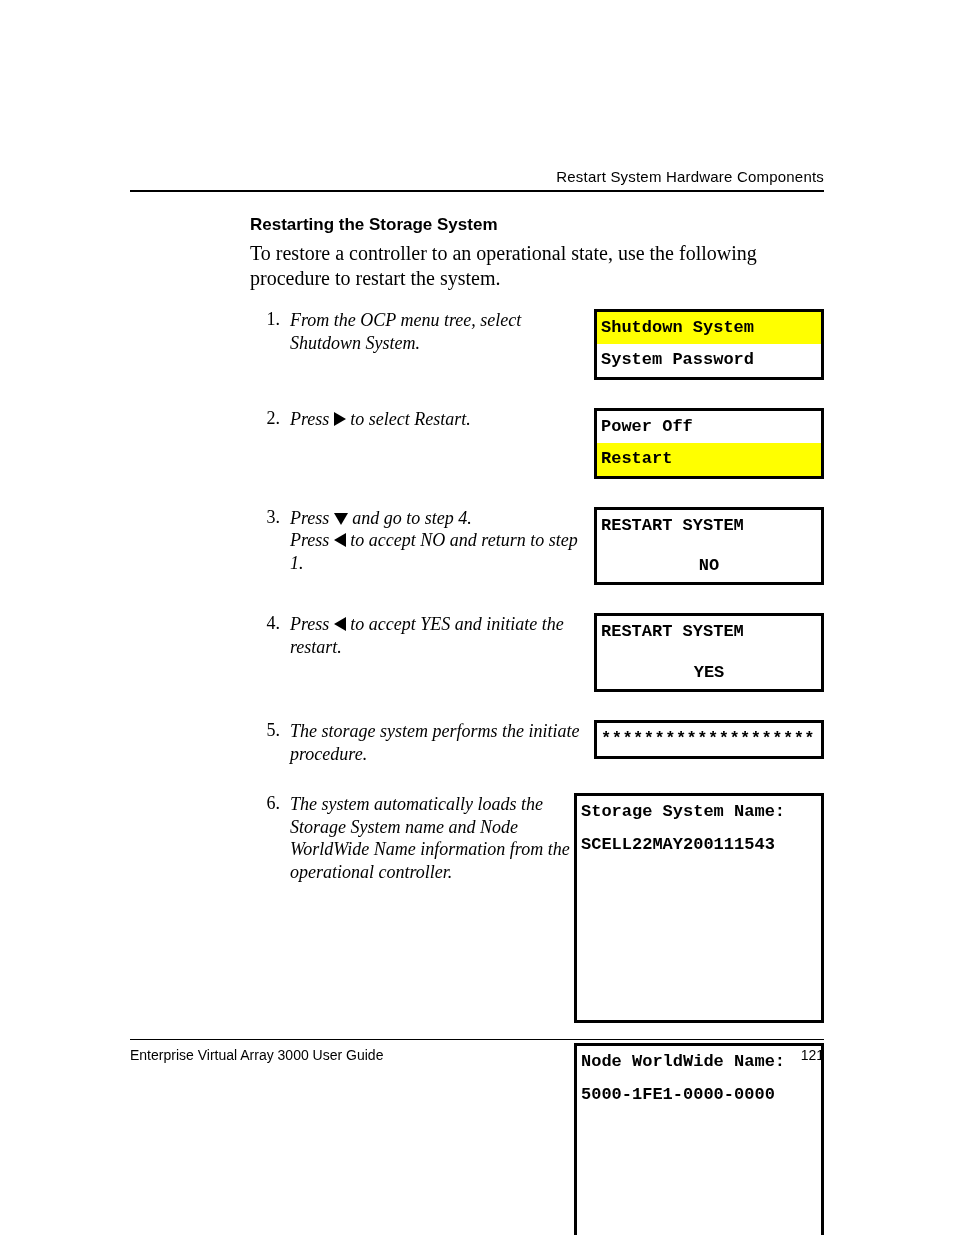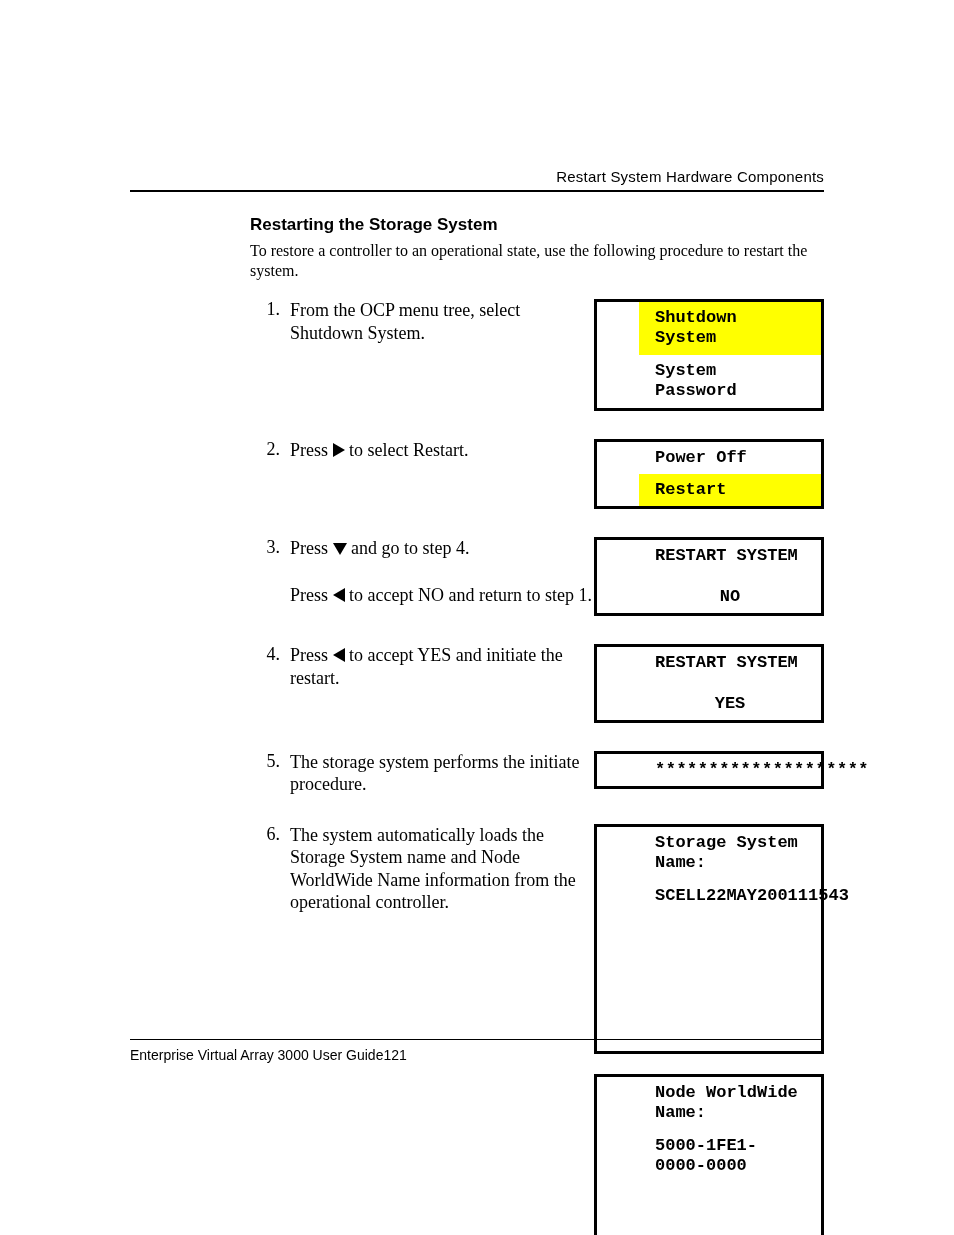--- a/index.html
+++ b/index.html
@@ -37,21 +37,21 @@
     right: 130px;
   }
   h4.section-title {
     font-family: Arial, Helvetica, sans-serif;
     font-weight: bold;
     font-size: 17px;
     margin: 0 0 6px 0;
   }
   p.intro {
     margin: 0 0 18px 0;
-    font-size: 16px;
+    font-size: 20px;
     line-height: 1.25;
   }
   .steps {
     margin-left: 0;
   }
   .step-row {
     display: flex;
     align-items: flex-start;
     margin-bottom: 28px;
   }
@@ -59,41 +59,41 @@
     width: 30px;
     flex: 0 0 30px;
     font-size: 18px;
     text-align: right;
     padding-right: 10px;
   }
   .desc {
     flex: 1 1 auto;
     font-size: 18px;
     line-height: 1.25;
+    font-style: italic;
   }
   .desc .line {
     display: block;
   }
   .ocp-box {
     flex: 0 0 230px;
-    width: 230px;
+    width: 250px;
     border: 3px solid #000;
     box-sizing: border-box;
     font-family: "Courier New", Courier, monospace;
     font-weight: bold;
     font-size: 17px;
   }
   .ocp-extra {
     margin-top: 20px;
   }
   .ocp-line {
-    padding: 6px 16px;
+    padding: 6px 4px;
     line-height: 1.2;
     box-sizing: border-box;
-    margin-left: 42px;
   }
   .ocp-line.hl {
     background: #ffff00;
   }
   .ocp-line.right {
     text-align: center;
     padding-top: 14px;
     padding-bottom: 6px;
   }
   .ocp-line.wide {
@@ -130,20 +130,21 @@
     background: #000;
   }
   .footer {
     position: absolute;
     left: 130px;
     right: 130px;
     bottom: 172px;
     font-family: Arial, Helvetica, sans-serif;
     font-size: 14px;
     display: flex;
+    justify-content: space-between;
   }
   .ocp-col {
     flex: 0 0 230px;
     display: flex;
     flex-direction: column;
   }
 </style>
 </head>
 <body>
 
@@ -177,21 +178,21 @@
         <div class="ocp-line hl">Restart</div>
       </div>
     </div>
 
     <div class="step-row">
       <div class="num">3.</div>
       <div class="desc">
         <span class="line">
           <span>Press </span><span class="tri down-tri"></span><span> and go to step 4.</span>
         </span>
-        <span class="line" style="margin-top:24px;">
+        <span class="line" style="margin-top:0;">
           <span>Press </span><span class="tri left-tri"></span><span> to accept NO and return to step 1.</span>
         </span>
       </div>
       <div class="ocp-box">
         <div class="ocp-line">RESTART SYSTEM</div>
         <div class="ocp-line right">NO</div>
       </div>
     </div>
 
     <div class="step-row">

